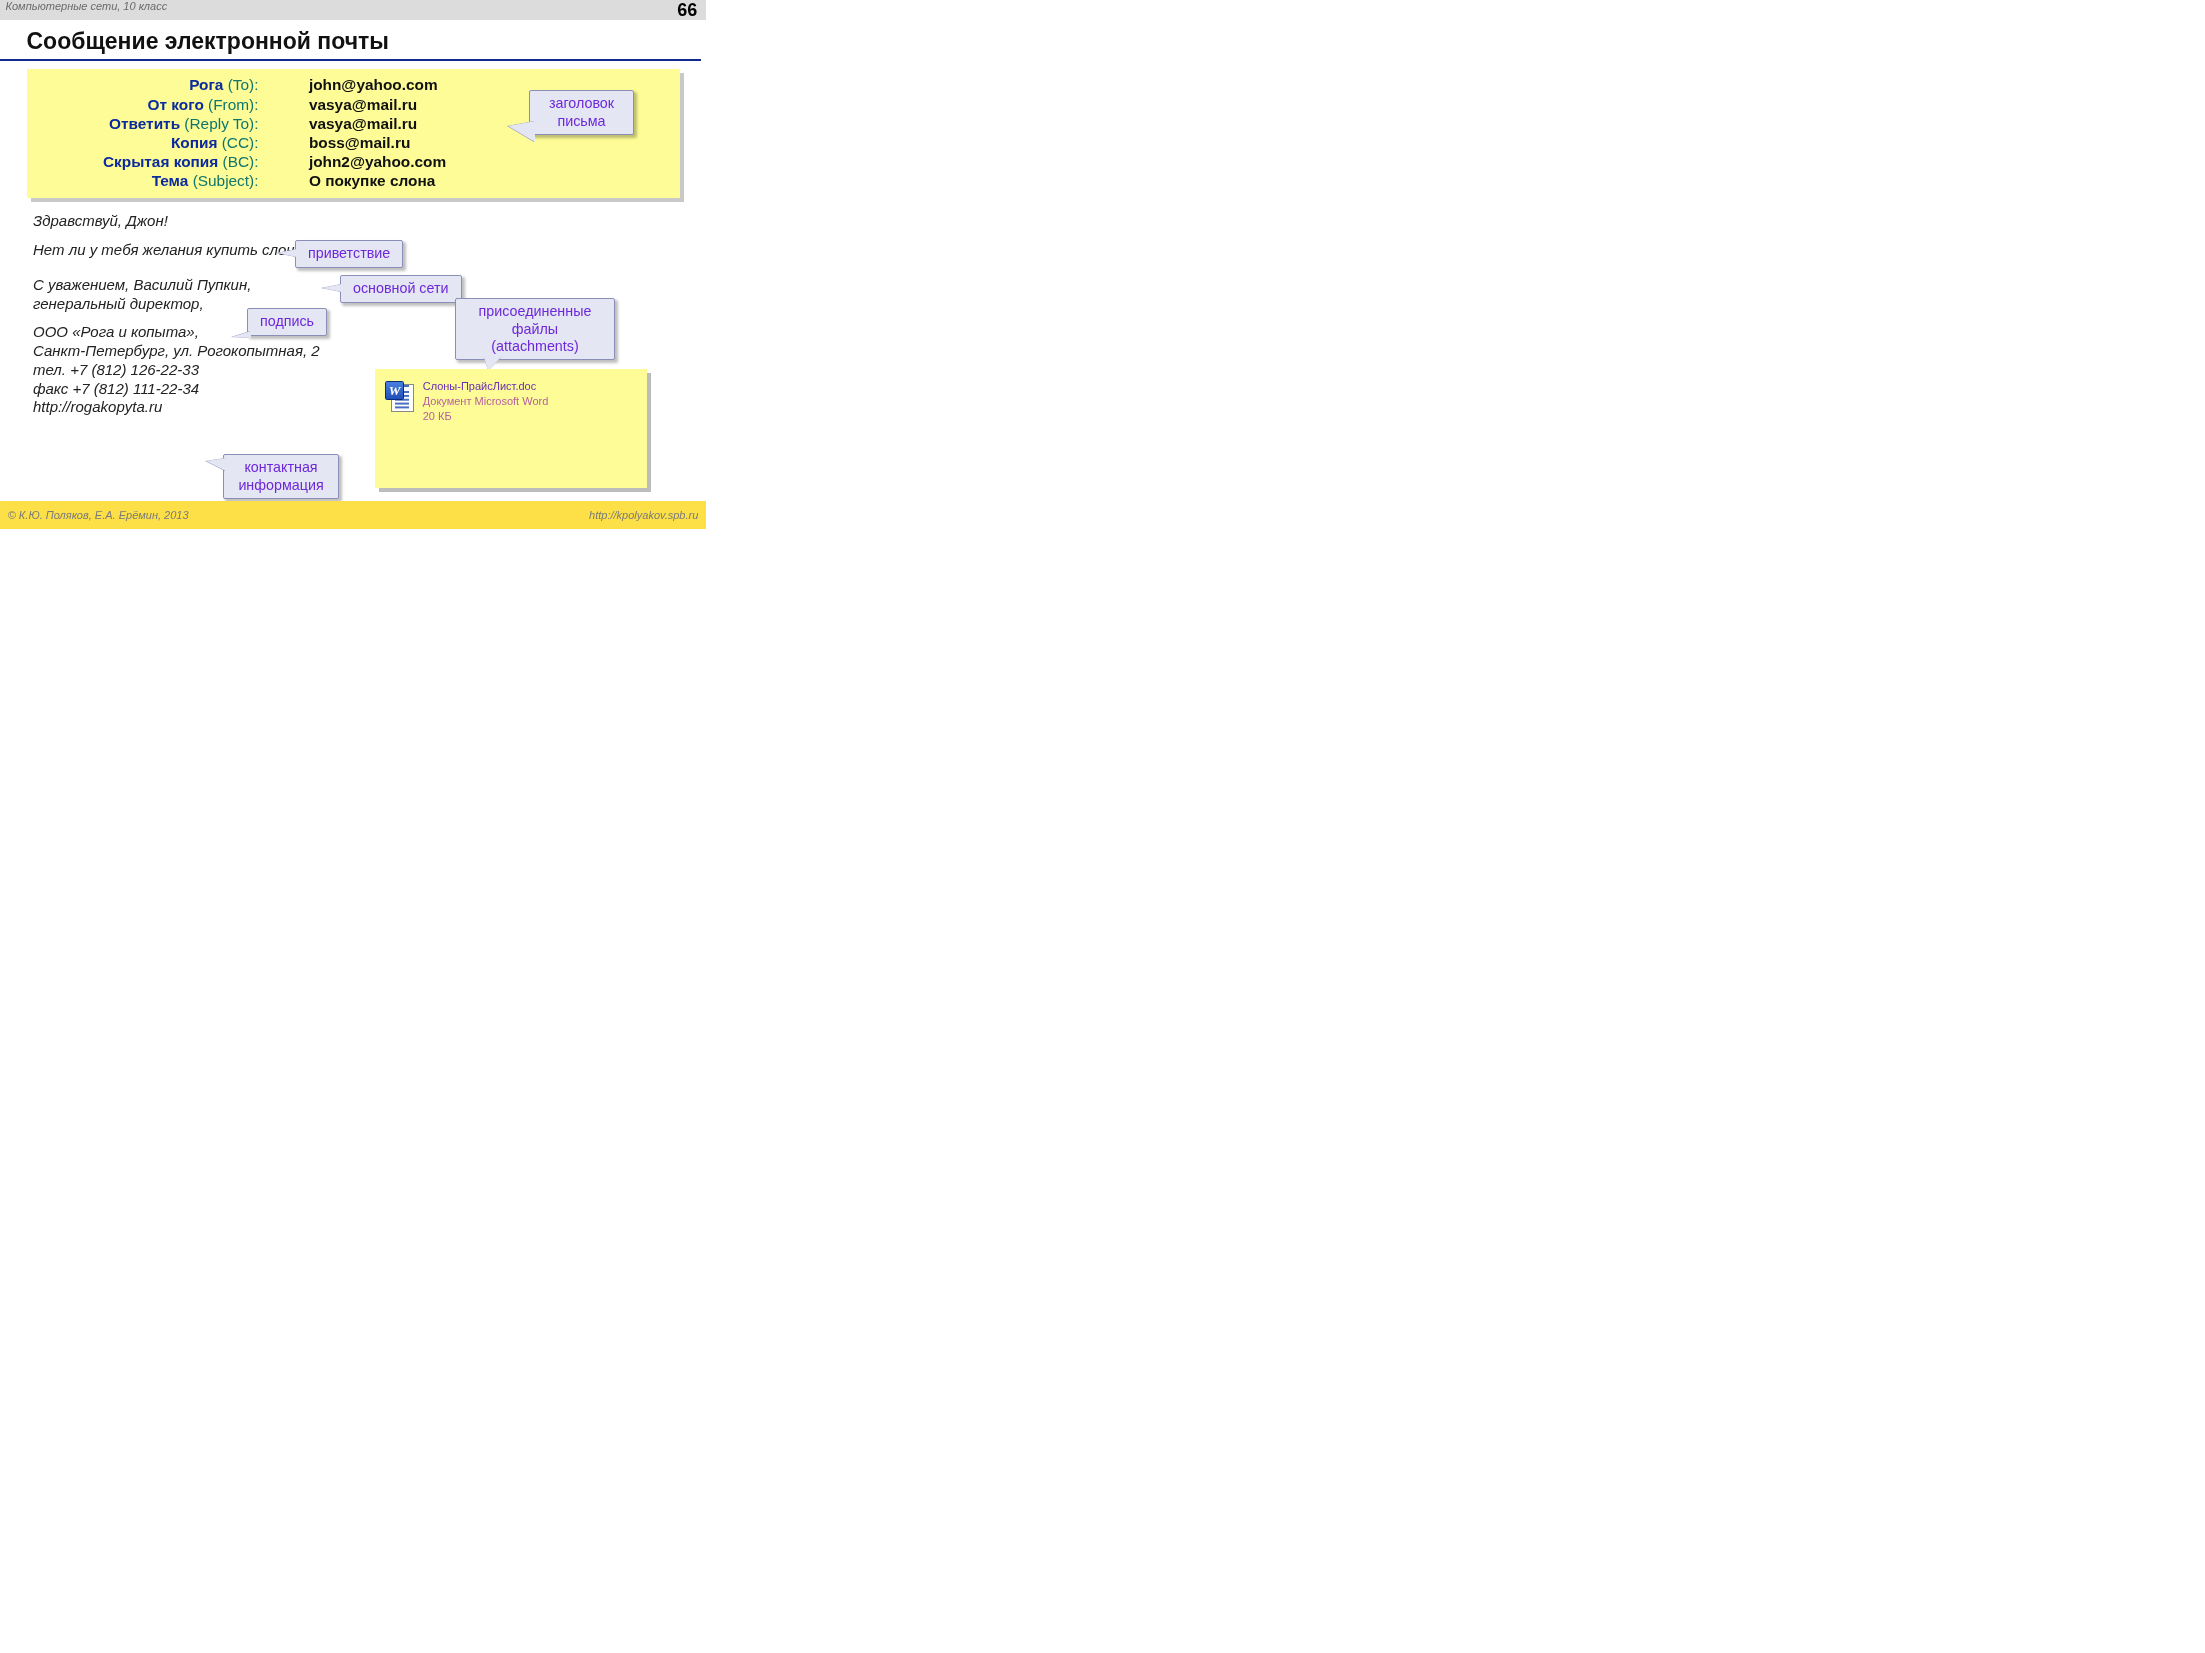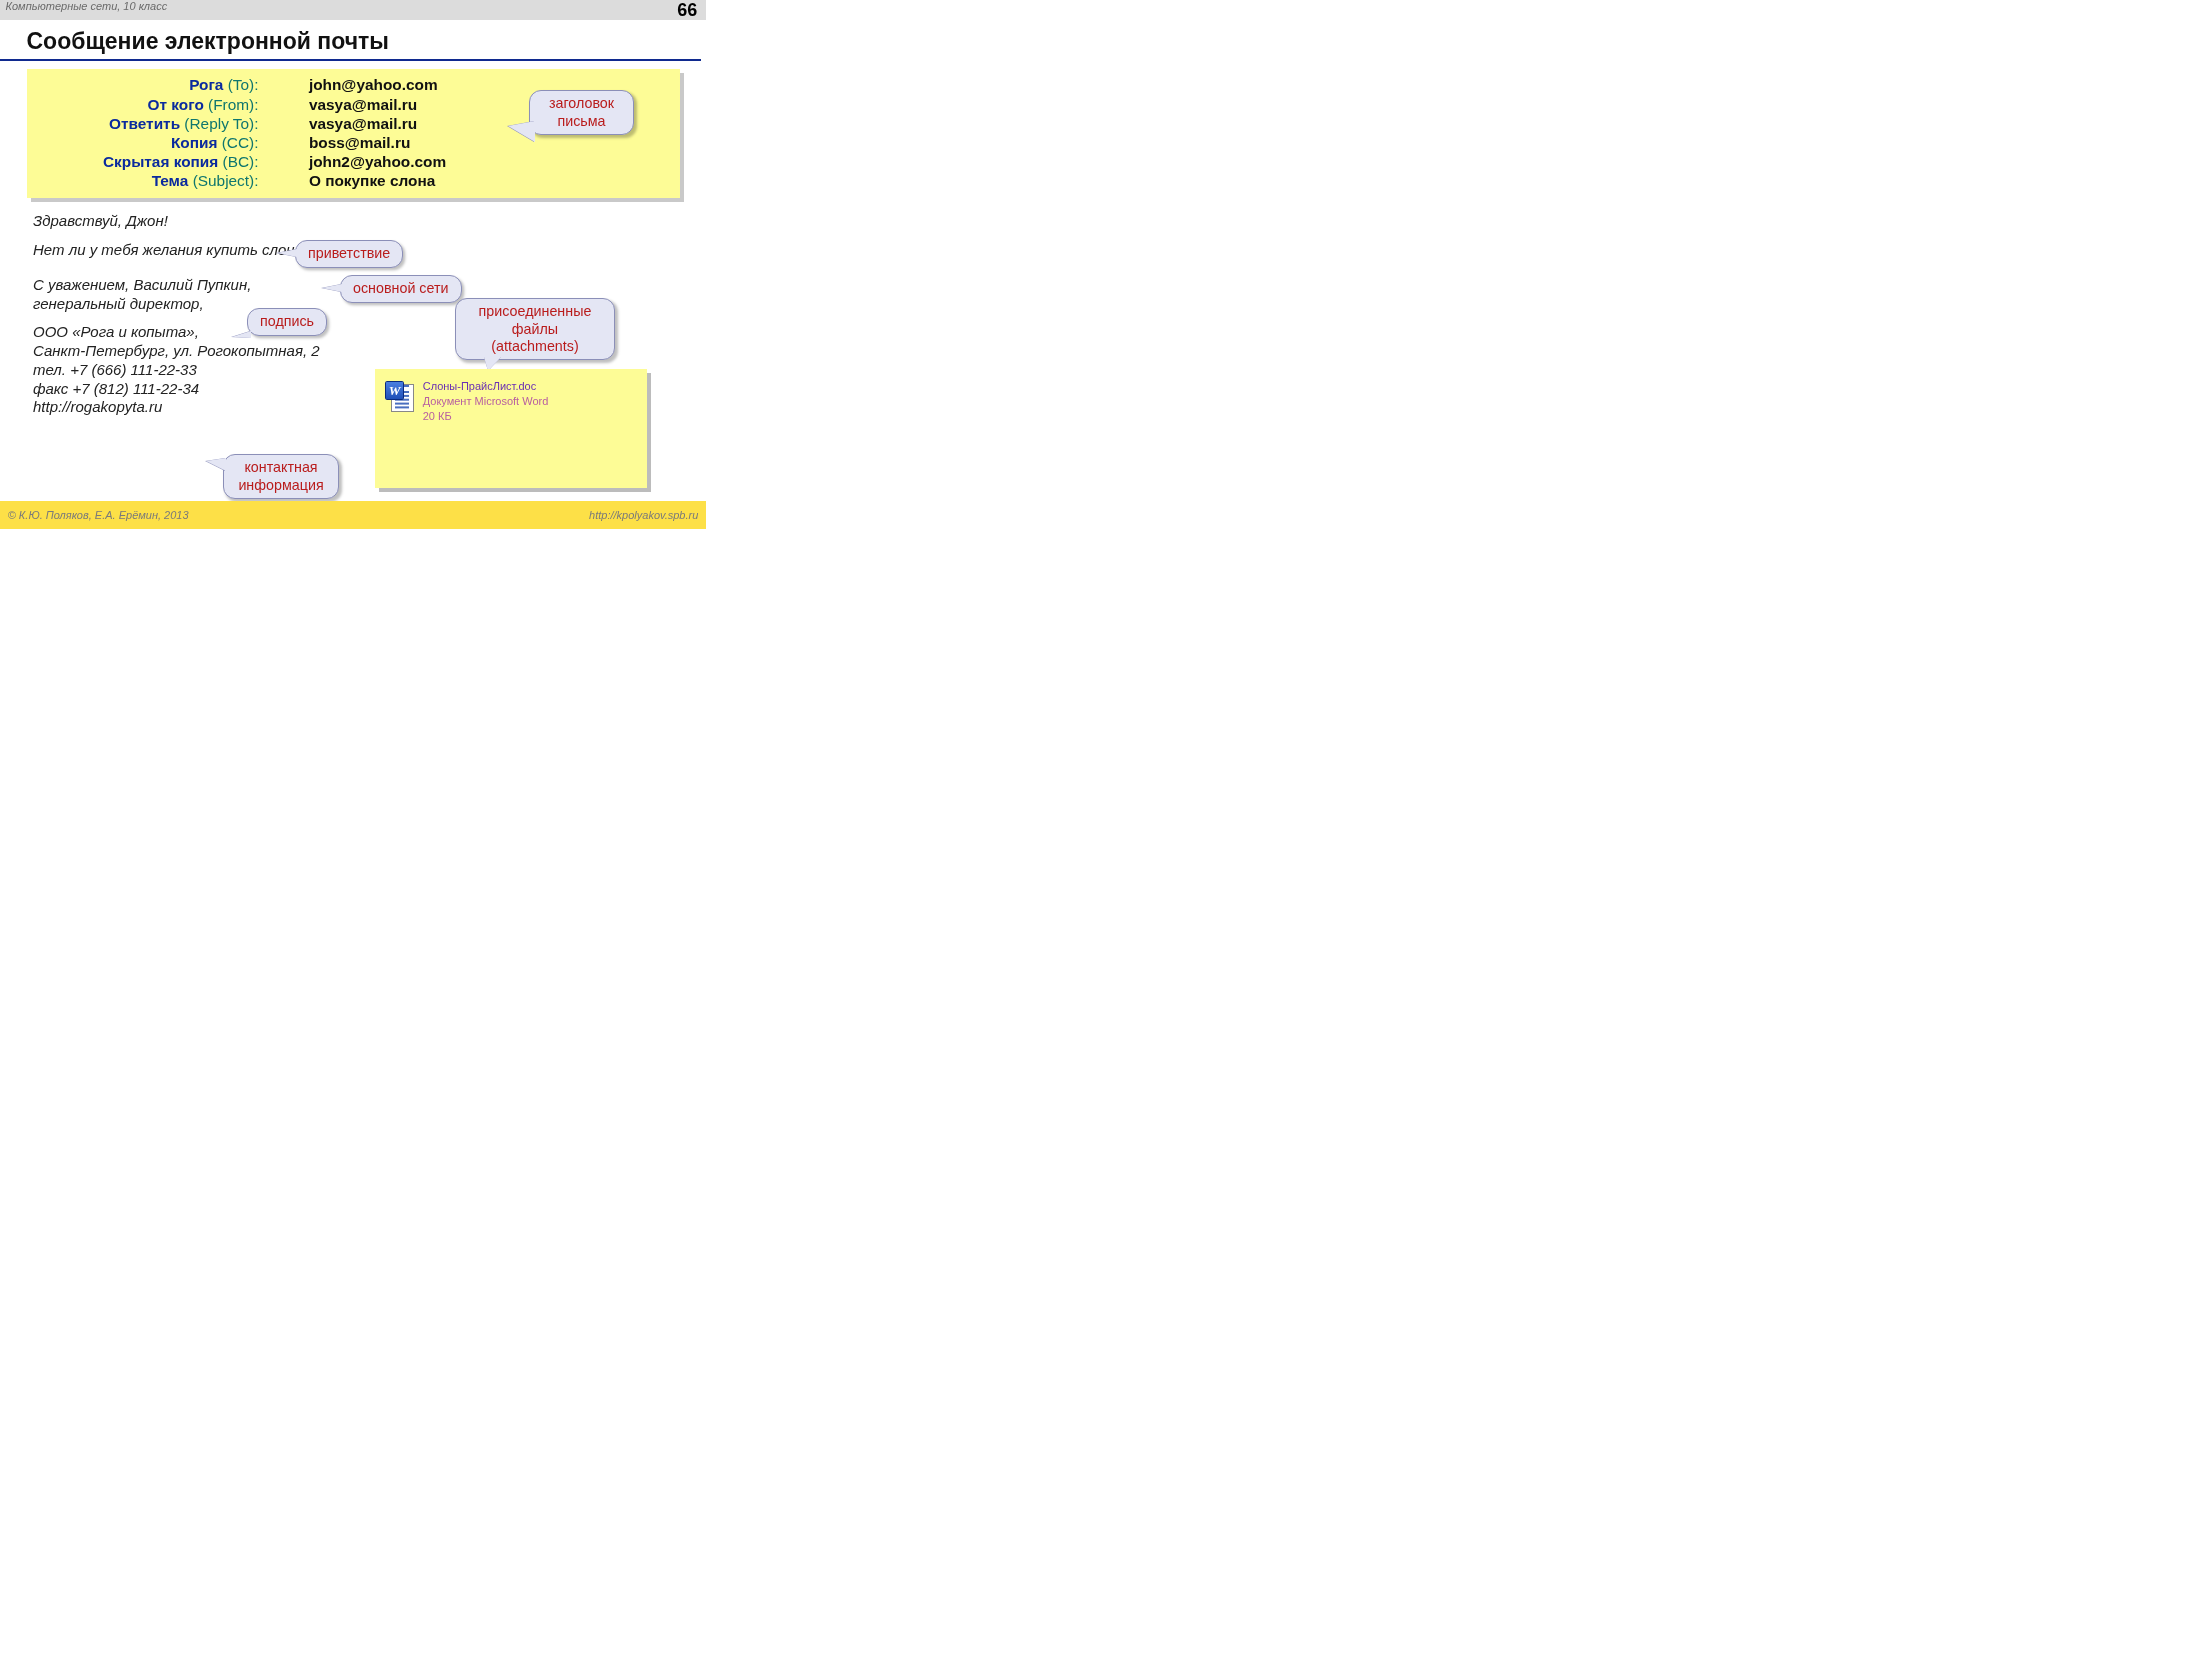--- a/index.html
+++ b/index.html
@@ -71,24 +71,24 @@
     width: 309px;
   }
   .body-text p { margin-bottom: 10px; line-height: 1.25; }
   .body-text .para2 { margin-bottom: 16.5px; }
   
   
   .callout {
     position: absolute;
     background: #e4e6f4;
     border: 0.6px solid #8b8fb8;
-    border-radius: 12px;
+    border-radius: 2px;
     box-shadow: 2.2px 2.2px 2.8px rgba(0,0,0,0.25);
     font-size: 14.3px;
-    color: #b91c1c;
+    color: #6d28d9;
     text-align: center;
     padding: 4.4px 12px;
     line-height: 1.2;
   }
   .tail {
     position: absolute;
     width: 0; height: 0;
   }
   
   .co-header { top: 90px; left: 529px; width: 105px; }
@@ -253,21 +253,21 @@
   <div class="body-text">
     <p>Здравствуй, Джон!</p>
     <p class="para2">Нет ли у тебя желания купить слона?</p>
     <p>
       <span>С уважением, Василий Пупкин,</span><br>
       <span>генеральный директор,</span>
     </p>
     <p>
       <span>ООО «Рога и копыта»,</span><br>
       <span>Санкт-Петербург, ул. Рогокопытная, 2</span><br>
-      <span>тел. +7 (666) 111-22-33</span><br>
+      <span>тел. +7 (812) 126-22-33</span><br>
       <span>факс +7 (812) 111-22-34</span><br>
       <span>http://rogakopyta.ru</span>
     </p>
   </div>
 </div>
 
 <div class="callout co-header">
   <div class="tail"></div>
   <span>заголовок письма</span>
 </div>

